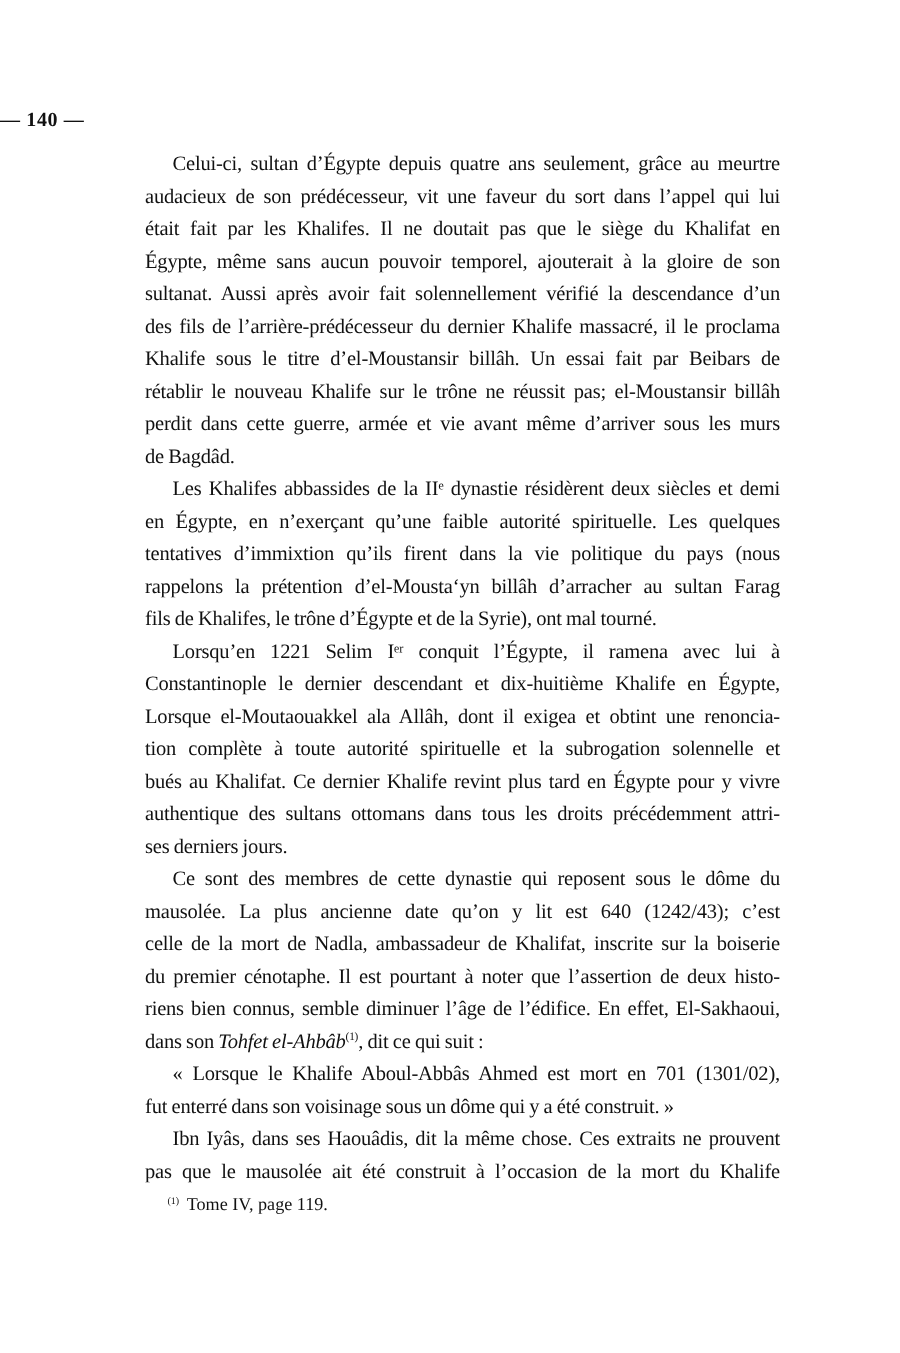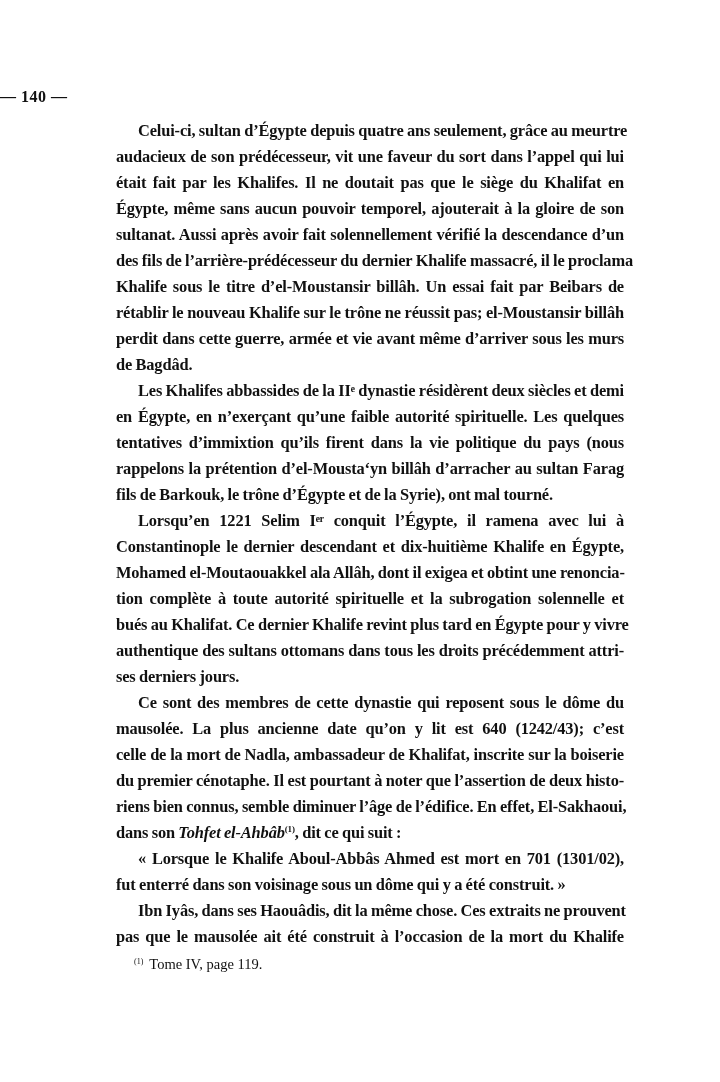--- a/index.html
+++ b/index.html
@@ -29,21 +29,21 @@
       position: absolute;
       top: 118px;
       left: 116px;
       width: 508px;
     }
     .line {
       display: block;
       height: 26px;
       line-height: 26px;
       font-size: 16.4px;
-      font-weight: bold;
+      font-weight: normal;
       white-space: nowrap;
       text-align: justify;
       text-align-last: justify;
       -moz-text-align-last: justify;
       letter-spacing: -0.15px;
       word-spacing: -0.5px;
     }
     .line.last {
       text-align-last: left;
       -moz-text-align-last: left;
@@ -92,27 +92,27 @@
     <span class="line">rétablir le nouveau Khalife sur le trône ne réussit pas; el-Moustansir billâh</span>
     <span class="line">perdit dans cette guerre, armée et vie avant même d’arriver sous les murs</span>
     <span class="line last">de Bagdâd.</span>
   </div>
 
   <div>
     <span class="line indent">Les Khalifes abbassides de la IIᵉ dynastie résidèrent deux siècles et demi</span>
     <span class="line">en Égypte, en n’exerçant qu’une faible autorité spirituelle. Les quelques</span>
     <span class="line">tentatives d’immixtion qu’ils firent dans la vie politique du pays (nous</span>
     <span class="line">rappelons la prétention d’el-Mousta‘yn billâh d’arracher au sultan Farag</span>
-    <span class="line last">fils de Barkouk, le trône d’Égypte et de la Syrie), ont mal tourné.</span>
+    <span class="line last">fils de Khalifes, le trône d’Égypte et de la Syrie), ont mal tourné.</span>
   </div>
 
   <div>
     <span class="line indent">Lorsqu’en 1221 Selim Iᵉʳ conquit l’Égypte, il ramena avec lui à</span>
     <span class="line">Constantinople le dernier descendant et dix-huitième Khalife en Égypte,</span>
-    <span class="line">Mohamed el-Moutaouakkel ala Allâh, dont il exigea et obtint une renoncia-</span>
+    <span class="line">Lorsque el-Moutaouakkel ala Allâh, dont il exigea et obtint une renoncia-</span>
     <span class="line">tion complète à toute autorité spirituelle et la subrogation solennelle et</span>
     <span class="line">bués au Khalifat. Ce dernier Khalife revint plus tard en Égypte pour y vivre</span>
     <span class="line">authentique des sultans ottomans dans tous les droits précédemment attri-</span>
     <span class="line last">ses derniers jours.</span>
   </div>
 
   <div>
     <span class="line indent">Ce sont des membres de cette dynastie qui reposent sous le dôme du</span>
     <span class="line">mausolée. La plus ancienne date qu’on y lit est 640 (1242/43); c’est</span>
     <span class="line">celle de la mort de Nadla, ambassadeur de Khalifat, inscrite sur la boiserie</span>

